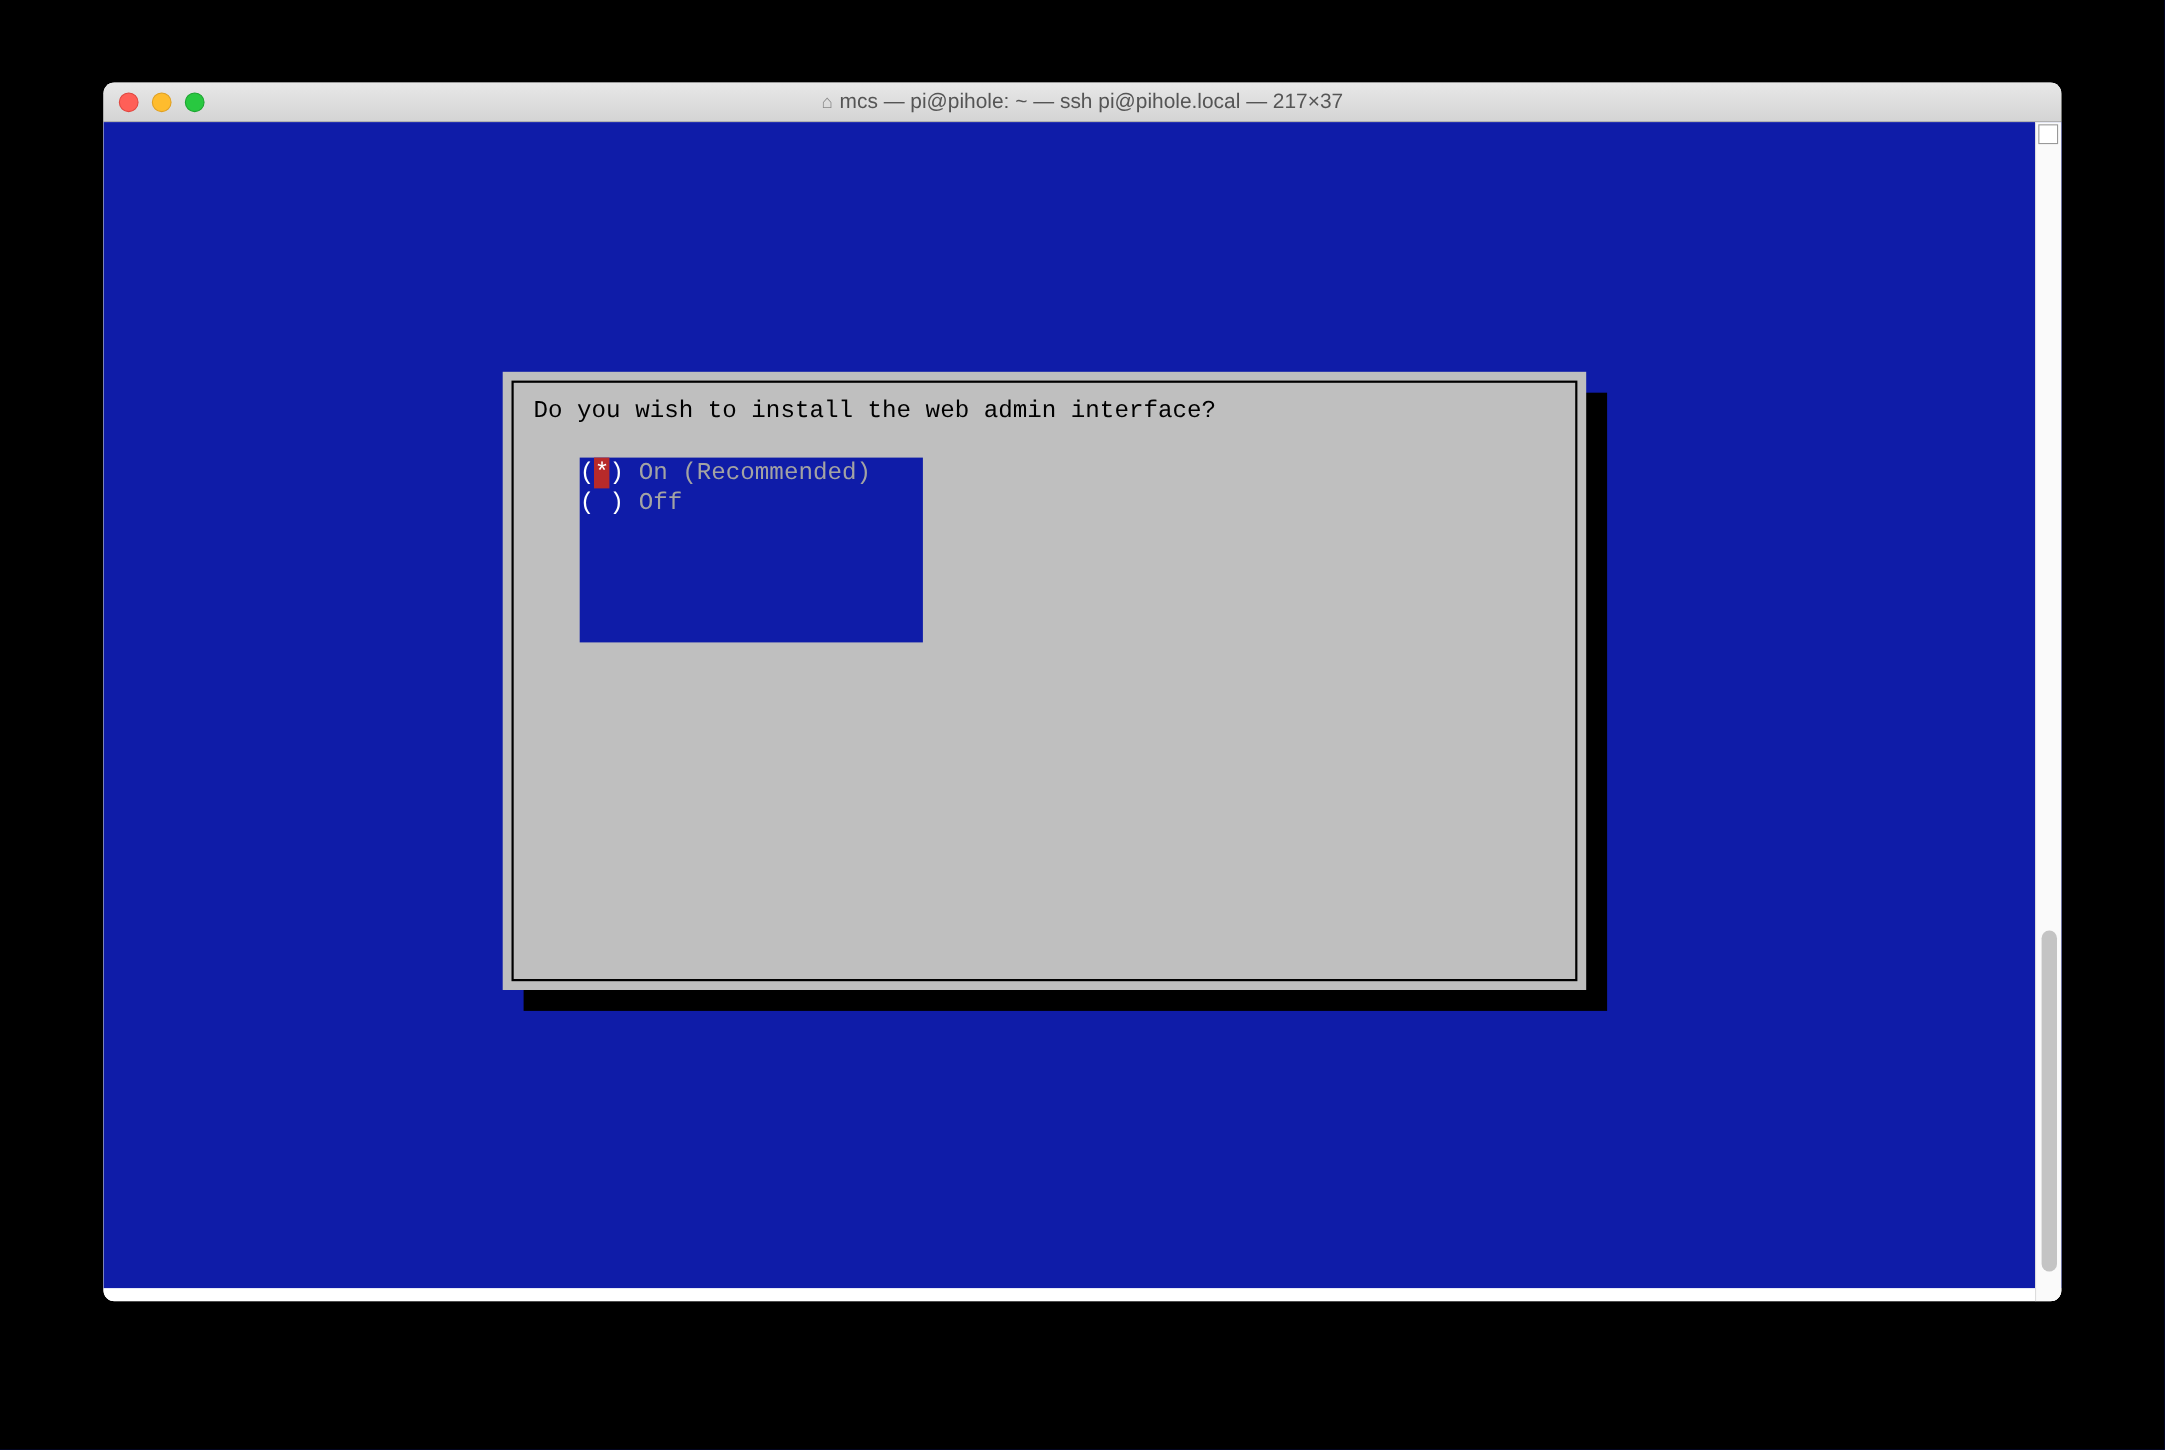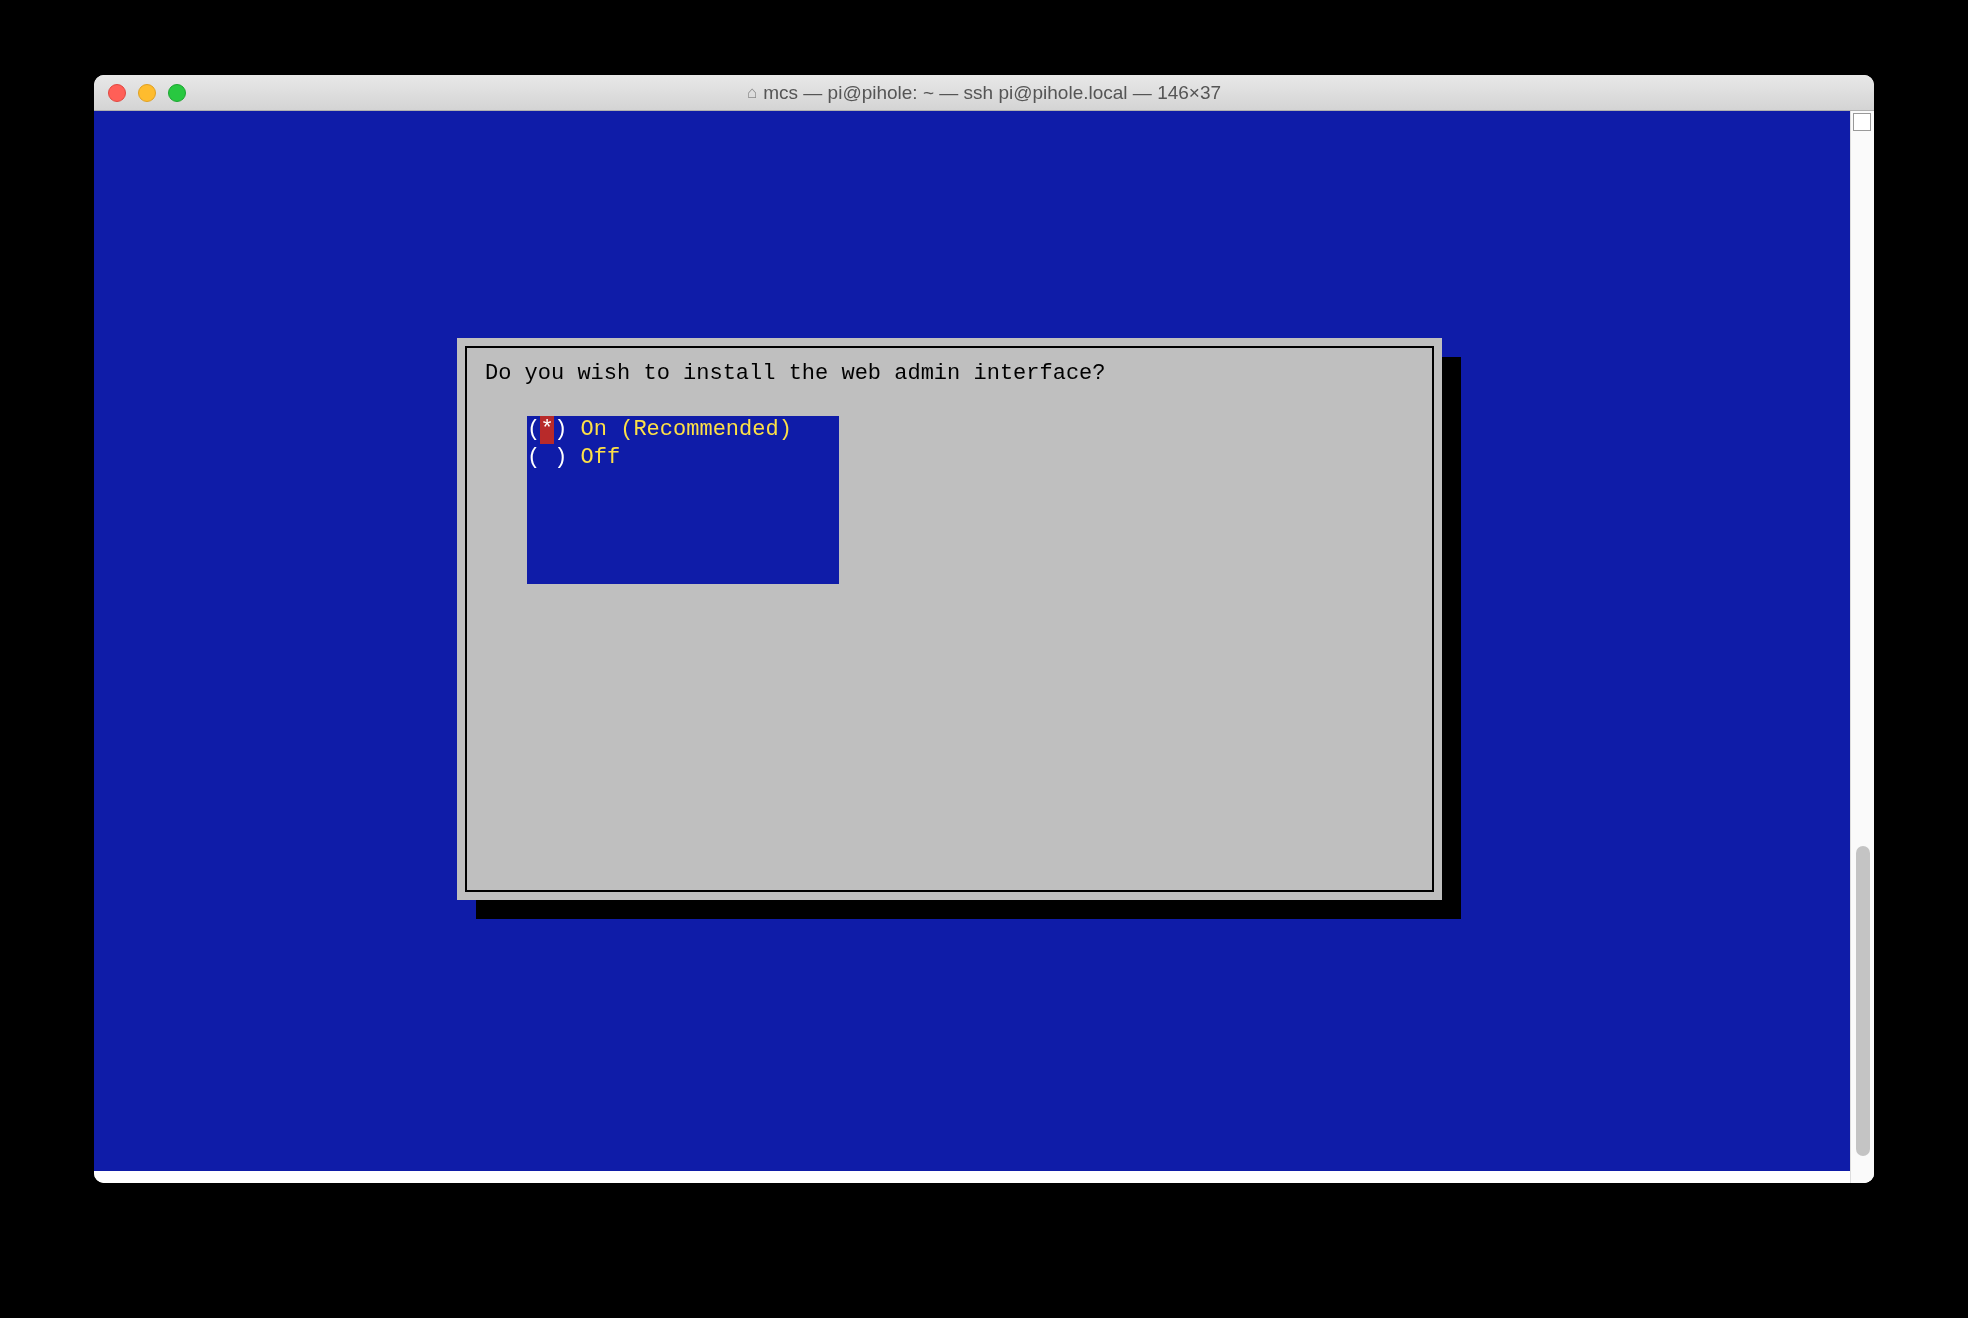--- a/index.html
+++ b/index.html
@@ -177,21 +177,21 @@
       width: 14px;
       text-align: center;
     }
     
     .option-mark.selected {
       background: #b82a2a;
       color: #fff;
     }
     
     .option-label {
-      color: #fde047;
+      color: #a3a3a3;
     }
     
     .buttons-row {
       position: absolute;
       bottom: 20px;
       left: 0;
       right: 0;
       display: flex;
       justify-content: space-around;
       color: #000;
@@ -211,21 +211,21 @@
 
 <div class="window">
   <div class="titlebar">
     <div class="traffic-lights">
       <div class="tl tl-red"></div>
       <div class="tl tl-yellow"></div>
       <div class="tl tl-green"></div>
     </div>
     <div class="titlebar-title">
       <span class="home-icon">⌂</span>
-      <span>mcs — pi@pihole: ~ — ssh pi@pihole.local — 146×37</span>
+      <span>mcs — pi@pihole: ~ — ssh pi@pihole.local — 217×37</span>
     </div>
   </div>
 
   <div class="terminal-area">
     <div class="terminal-content">
 
       <div class="dialog-shadow"></div>
 
       <div class="dialog">
         <div class="dialog-inner">

